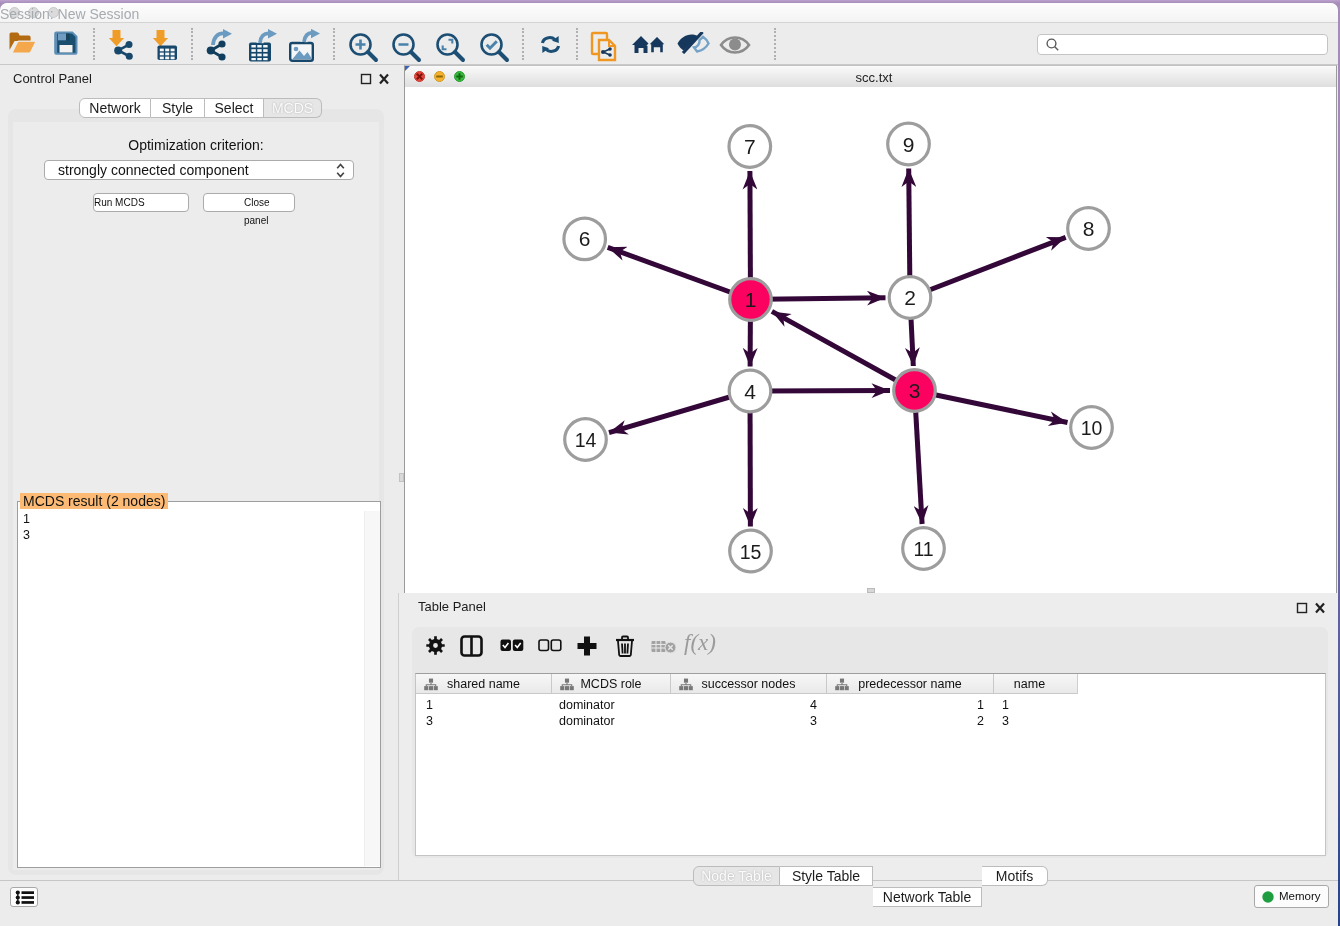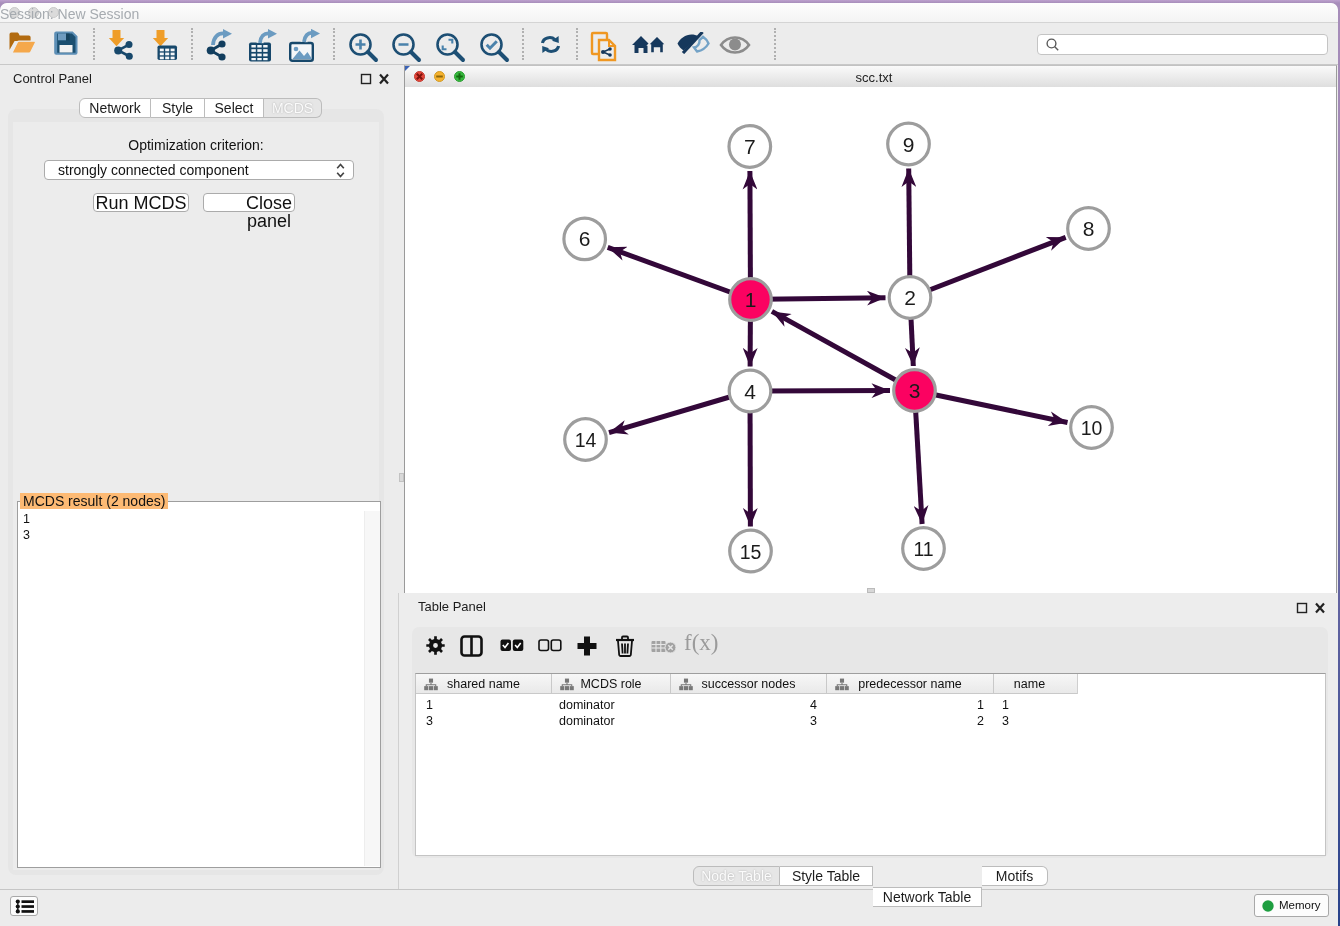--- a/index.html
+++ b/index.html
@@ -20,31 +20,31 @@
   #cpanel .ptitle { position:absolute; top:6px; left:13px; font-size:13px; color:#1c1c1c; }
   .winbtns { position:absolute; }
   .tabrow { position:absolute; display:flex; z-index:5; }
   .tab { font-size:14px; color:#1c1c1c; text-align:center; background:#fff; border:1px solid #bcbcbc; border-left:none; height:20px; line-height:19px; }
   .tab.first { border-left:1px solid #bcbcbc; border-radius:6px 0 0 6px; }
   .tab.sel { background:#e6e6e6; color:#fbfbfb; text-shadow:0 0 2px #ababab; border-radius:0 6px 6px 0; }
   #tabbox { position:absolute; left:8px; top:44px; width:376px; bottom:18px; background:#e6e6e6; border-radius:8px; }
   #tabinner { position:absolute; left:5px; top:13px; right:5px; bottom:5px; background:#ececec; }
   
   .combo { position:absolute; background:#fff; border:1px solid #ababab; border-radius:4px; font-size:14px; color:#111; }
-  .btn { position:absolute; background:#fff; border:1px solid #ababab; border-radius:4px; font-size:18px; color:#111; text-align:center; }
+  .btn { position:absolute; background:#fff; border:1px solid #ababab; border-radius:4px; font-size:10px; color:#111; }
   
   #netwin { position:absolute; left:404px; top:61px; width:933px; height:529px; }
   #nettitle { position:absolute; left:0; top:1px; right:0; height:30px; background:linear-gradient(#fafafa,#d5d5d5); border:1px solid #9a9a9a; border-bottom:1px solid #8f8f8f; border-top:1px solid #c2c2c2; }
   #graph { display:block; }
   #netbody { position:absolute; left:0; top:23px; right:0; bottom:0; background:#fff; border-left:1px solid #9a9a9a; border-right:1px solid #9a9a9a; }
   .mac { position:absolute; top:5px; width:11px; height:11px; border-radius:50%; }
   
   #tpanel { position:absolute; left:398px; top:590px; right:0; bottom:33px; background:#ededed; border-left:1px solid #d0d0d0; }
   
-  #statusbar { position:absolute; left:0; right:0; bottom:0; height:37px; background:#ececec; border-top:1px solid #c6c6c6; }
+  #statusbar { position:absolute; left:0; right:0; bottom:0; height:46px; background:#ececec; border-top:1px solid #c6c6c6; }
   .sbtn { position:absolute; background:#fcfcfc; border:1px solid #a8a8a8; border-radius:3px; }
   .hcell { position:absolute; top:0; height:20px; border-right:1px solid #c9c9c9; text-align:center; font-size:12.5px; color:#111; line-height:20px; }
   .hic { position:absolute; left:8px; top:4px; width:14px; height:13px; }
   .trow { position:absolute; left:0; width:100%; height:16px; font-size:12.5px; color:#111; }
   .trow span { position:absolute; top:0; }
 </style>
 </head>
 <body>
 <div id="app">
   <div id="titlebar">
@@ -354,21 +354,21 @@
           <g stroke="#e7e7e7" stroke-width="1.1">
                 <line x1="0.5" y1="4.5" x2="14.5" y2="4.5"></line>
                 <line x1="0.5" y1="8" x2="14.5" y2="8"></line>
                 <line x1="5" y1="1" x2="5" y2="12"></line>
                 <line x1="9.8" y1="1" x2="9.8" y2="12"></line>
               </g>
           <circle cx="19.5" cy="7.5" r="5.5" stroke="#e7e7e7" stroke-width="1"></circle>
             </g>
           <path d="M17.3,5.3 l4.4,4.4 m0,-4.4 l-4.4,4.4" stroke="#e7e7e7" stroke-width="1.4"></path>
         </svg>
-        <span style="position:absolute;left:272px;top:-3px;font-family:'Liberation Serif',serif;font-size:23px;color:#9b9b9b;">f(x)</span>
+        <span style="position:absolute;left:272px;top:-3px;font-family:'Liberation Serif',serif;font-style:italic;font-size:23px;color:#9b9b9b;">f(x)</span>
       </div>
       <div id="ttable" style="position:absolute;left:3px;top:46px;right:2px;bottom:2px;background:#fff;border:1px solid #c4c4c4;border-top:1px solid #9e9e9e;">
         <div style="position:absolute;left:0;top:0;width:662px;height:20px;background:linear-gradient(#f7f7f7,#e9e9e9);border-bottom:1px solid #c9c9c9;"></div>
         <div class="hcell" style="left:0;width:136px;"><svg class="hic" viewBox="0 0 13 12">
               <g fill="#777">
                 <rect x="4.6" y="0.5" width="3.8" height="3.8"></rect>
                 <rect x="0.2" y="7.5" width="3.8" height="3.8"></rect>
                 <rect x="4.6" y="7.5" width="3.8" height="3.8"></rect>
                 <rect x="9" y="7.5" width="3.8" height="3.8"></rect>
                 <path d="M6.5,4.3 v2 M2.1,7.5 v-1.2 h8.8 v1.2" fill="none" stroke="#777" stroke-width="1"></path>

